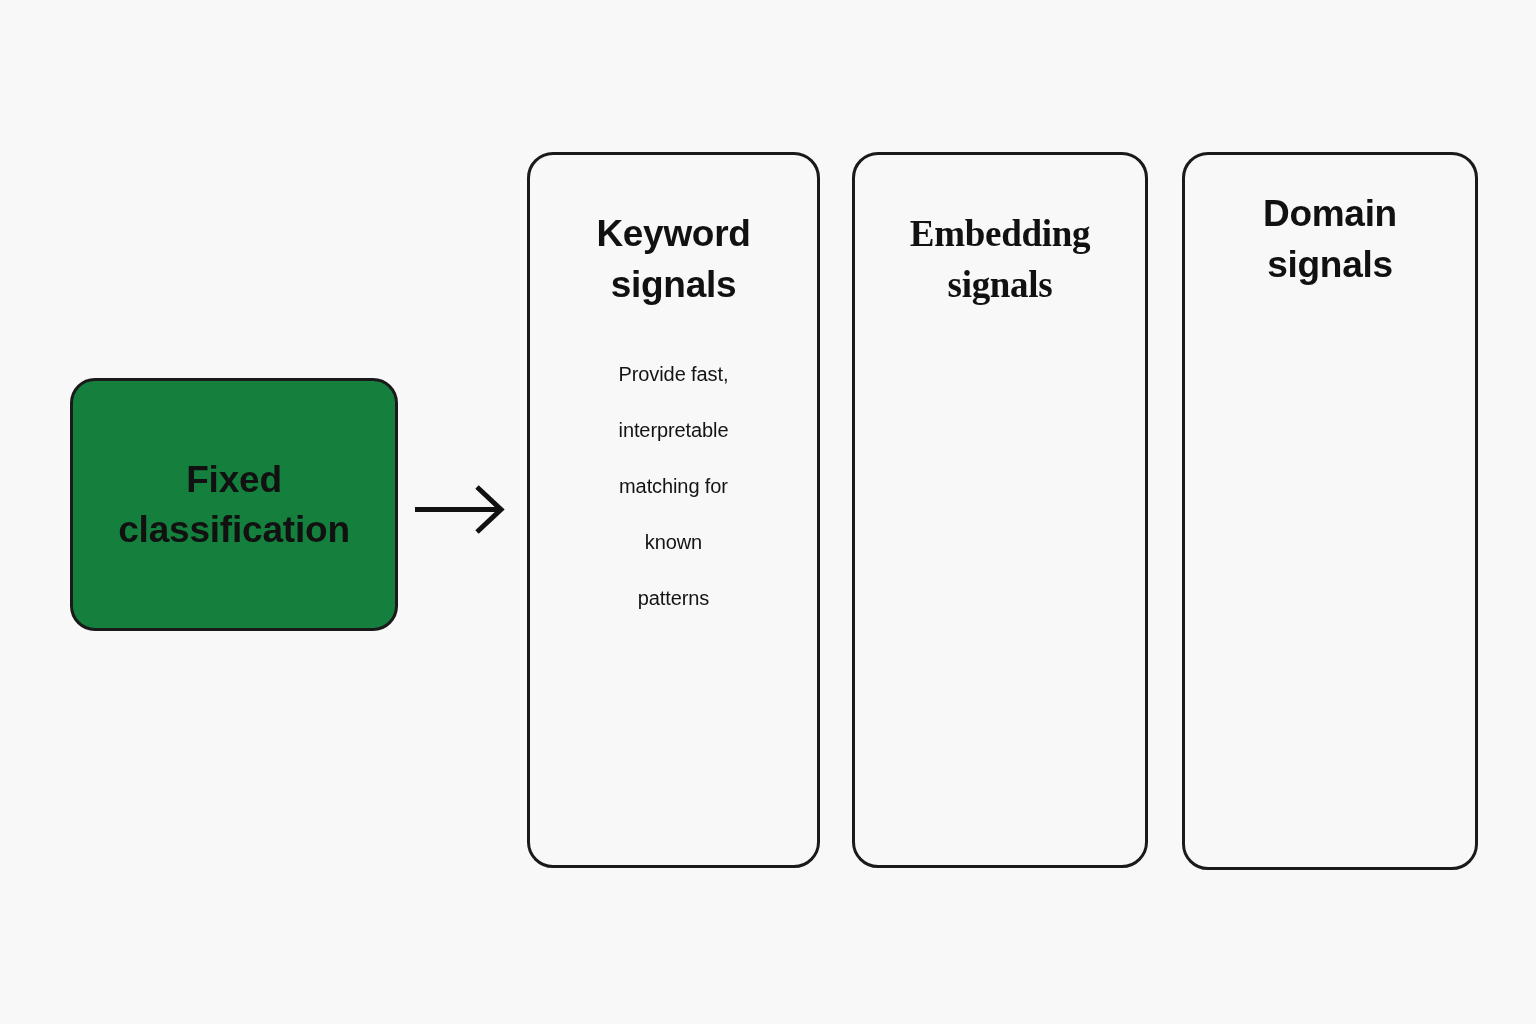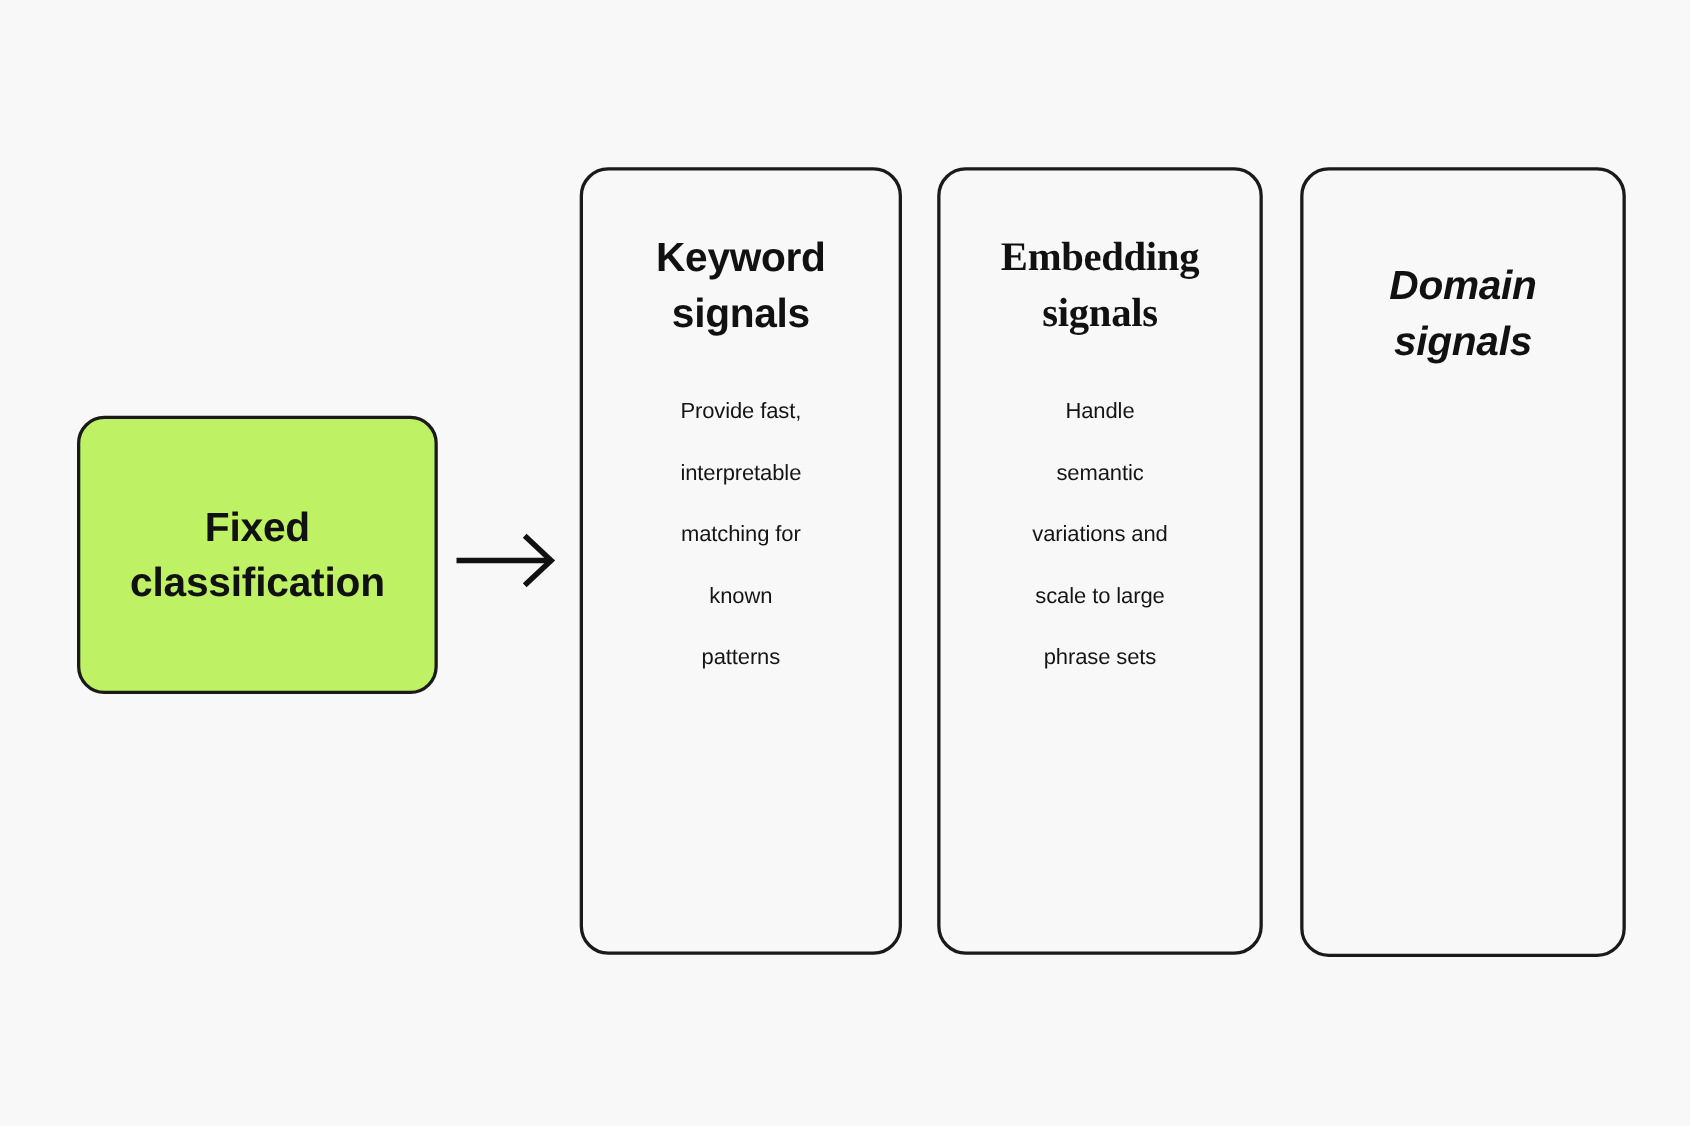--- a/index.html
+++ b/index.html
@@ -24,21 +24,21 @@
   
   .source-box {
     position: absolute;
     left: 70px;
     top: 378px;
     width: 328px;
     height: 253px;
     box-sizing: border-box;
     border: 3px solid #1A1A1A;
     border-radius: 25px;
-    background: #bef264;
+    background: #15803d;
     display: flex;
     align-items: center;
     justify-content: center;
   }
   .source-label {
     font-size: 37px;
     font-weight: bold;
     color: #111111;
     line-height: 1.35;
     text-align: center;
@@ -77,21 +77,21 @@
     font-weight: bold;
     color: #111111;
     line-height: 1.37;
     text-align: center;
     letter-spacing: -0.3px;
     white-space: pre-line;
     padding: 0 10px;
   }
   .panel-1 .panel-title { margin-top: 54px; }
   .panel-2 .panel-title { margin-top: 54px; font-family: Liberation Serif, serif; }
-  .panel-3 .panel-title { margin-top: 80px; font-style: italic; }
+  .panel-3 .panel-title { margin-top: 34px; }
 
   .panel-body {
     font-size: 20px;
     font-weight: normal;
     color: #141414;
     line-height: 56px;
     text-align: center;
     white-space: pre-line;
     letter-spacing: -0.1px;
     padding: 0 8px;
@@ -123,25 +123,20 @@
     <div class="panel-body">Provide fast,
 interpretable
 matching for
 known
 patterns</div>
   </div>
 
   <div class="panel panel-2">
     <div class="panel-title">Embedding
 signals</div>
-    <div class="panel-body">Handle
-semantic
-variations and
-scale to large
-phrase sets</div>
   </div>
 
   <div class="panel panel-3">
     <div class="panel-title">Domain
 signals</div>
   </div>
 
 </div>
 
 </body></html>

